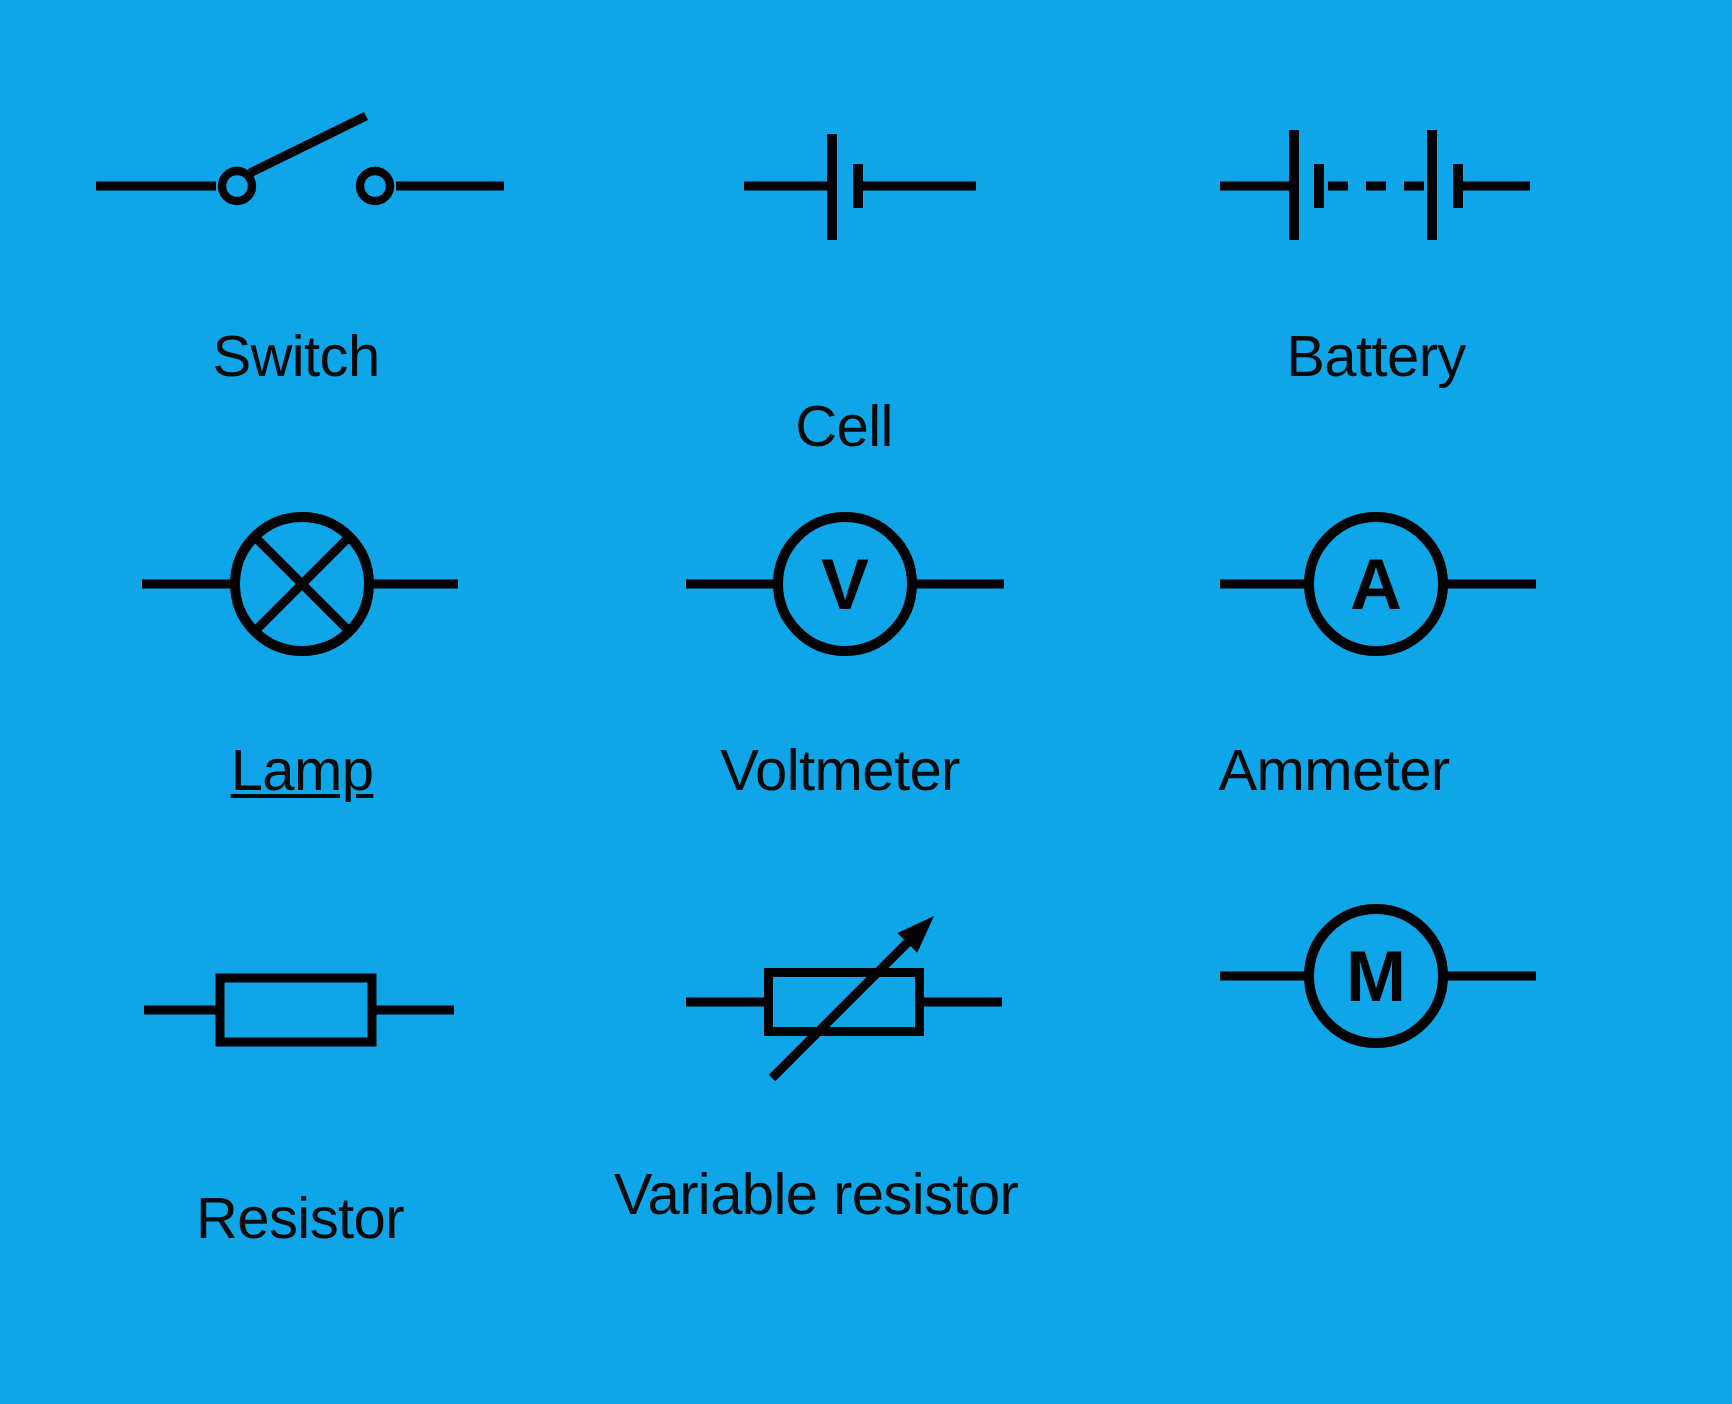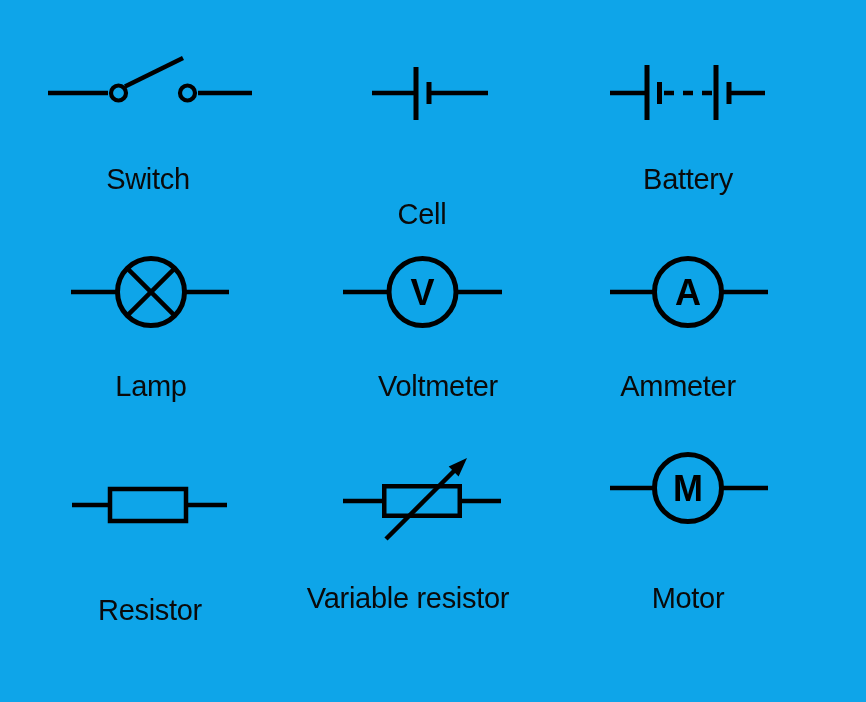--- a/index.html
+++ b/index.html
@@ -73,37 +73,37 @@
   </svg>
   <div class="lbl" style="left:548px; top:163px;">Battery</div>
 
   <svg class="sym" style="left:71px; top:252px;" width="158" height="80" viewBox="0 0 158 80">
     <line x1="0" y1="40" x2="46" y2="40"></line>
     <circle class="ring" cx="80" cy="40" r="33.5"></circle>
     <line x1="56.3" y1="16.3" x2="103.7" y2="63.7"></line>
     <line x1="56.3" y1="63.7" x2="103.7" y2="16.3"></line>
     <line x1="113.5" y1="40" x2="158" y2="40"></line>
   </svg>
-  <div class="lbl" style="left:11px; top:370px;">Lamp</div>
+  <div class="lbl" style="left:11px; top:370px;text-decoration:underline;">Lamp</div>
 
   <svg class="sym" style="left:343px; top:252px;" width="159" height="80" viewBox="0 0 159 80">
     <line x1="0" y1="40" x2="45" y2="40"></line>
     <circle class="ring" cx="79.5" cy="40" r="33.5"></circle>
     <line x1="113.5" y1="40" x2="159" y2="40"></line>
     <text x="79.5" y="40" dominant-baseline="central">V</text>
   </svg>
-  <div class="lbl" style="left:298px; top:370px;">Voltmeter</div>
+  <div class="lbl" style="left:280px; top:370px;">Voltmeter</div>
 
   <svg class="sym" style="left:610px; top:252px;" width="158" height="80" viewBox="0 0 158 80">
     <line x1="0" y1="40" x2="44" y2="40"></line>
     <circle class="ring" cx="78" cy="40" r="33.5"></circle>
     <line x1="112" y1="40" x2="158" y2="40"></line>
     <text x="78" y="40" dominant-baseline="central">A</text>
   </svg>
-  <div class="lbl" style="left:538px; top:370px;">Ammeter</div>
+  <div class="lbl" style="left:527px; top:370px;">Ammeter</div>
 
   <svg class="sym" style="left:72px; top:481px;" width="155" height="48" viewBox="0 0 155 48">
     <line x1="0" y1="24" x2="38" y2="24"></line>
     <rect x="38" y="8" width="76" height="32"></rect>
     <line x1="116" y1="24" x2="155" y2="24"></line>
   </svg>
   <div class="lbl" style="left:10px; top:582px;margin-top:12px;">Resistor</div>
 
   <svg class="sym" style="left:343px; top:450px;" width="158" height="95" viewBox="0 0 158 95">
     <line x1="0" y1="51" x2="41" y2="51"></line>
@@ -113,15 +113,14 @@
     <polygon class="arrowhead" points="124,8 115.6,26.4 105.7,16.5"></polygon>
   </svg>
   <div class="lbl" style="left:268px; top:582px;">Variable resistor</div>
 
   <svg class="sym" style="left:610px; top:448px;" width="158" height="80" viewBox="0 0 158 80">
     <line x1="0" y1="40" x2="44" y2="40"></line>
     <circle class="ring" cx="78" cy="40" r="33.5"></circle>
     <line x1="112" y1="40" x2="158" y2="40"></line>
     <text x="78" y="40" dominant-baseline="central">M</text>
   </svg>
-  <div class="lbl" style="left:548px; top:582px;">Motor</div>
 
 </div>
 
 </body></html>

